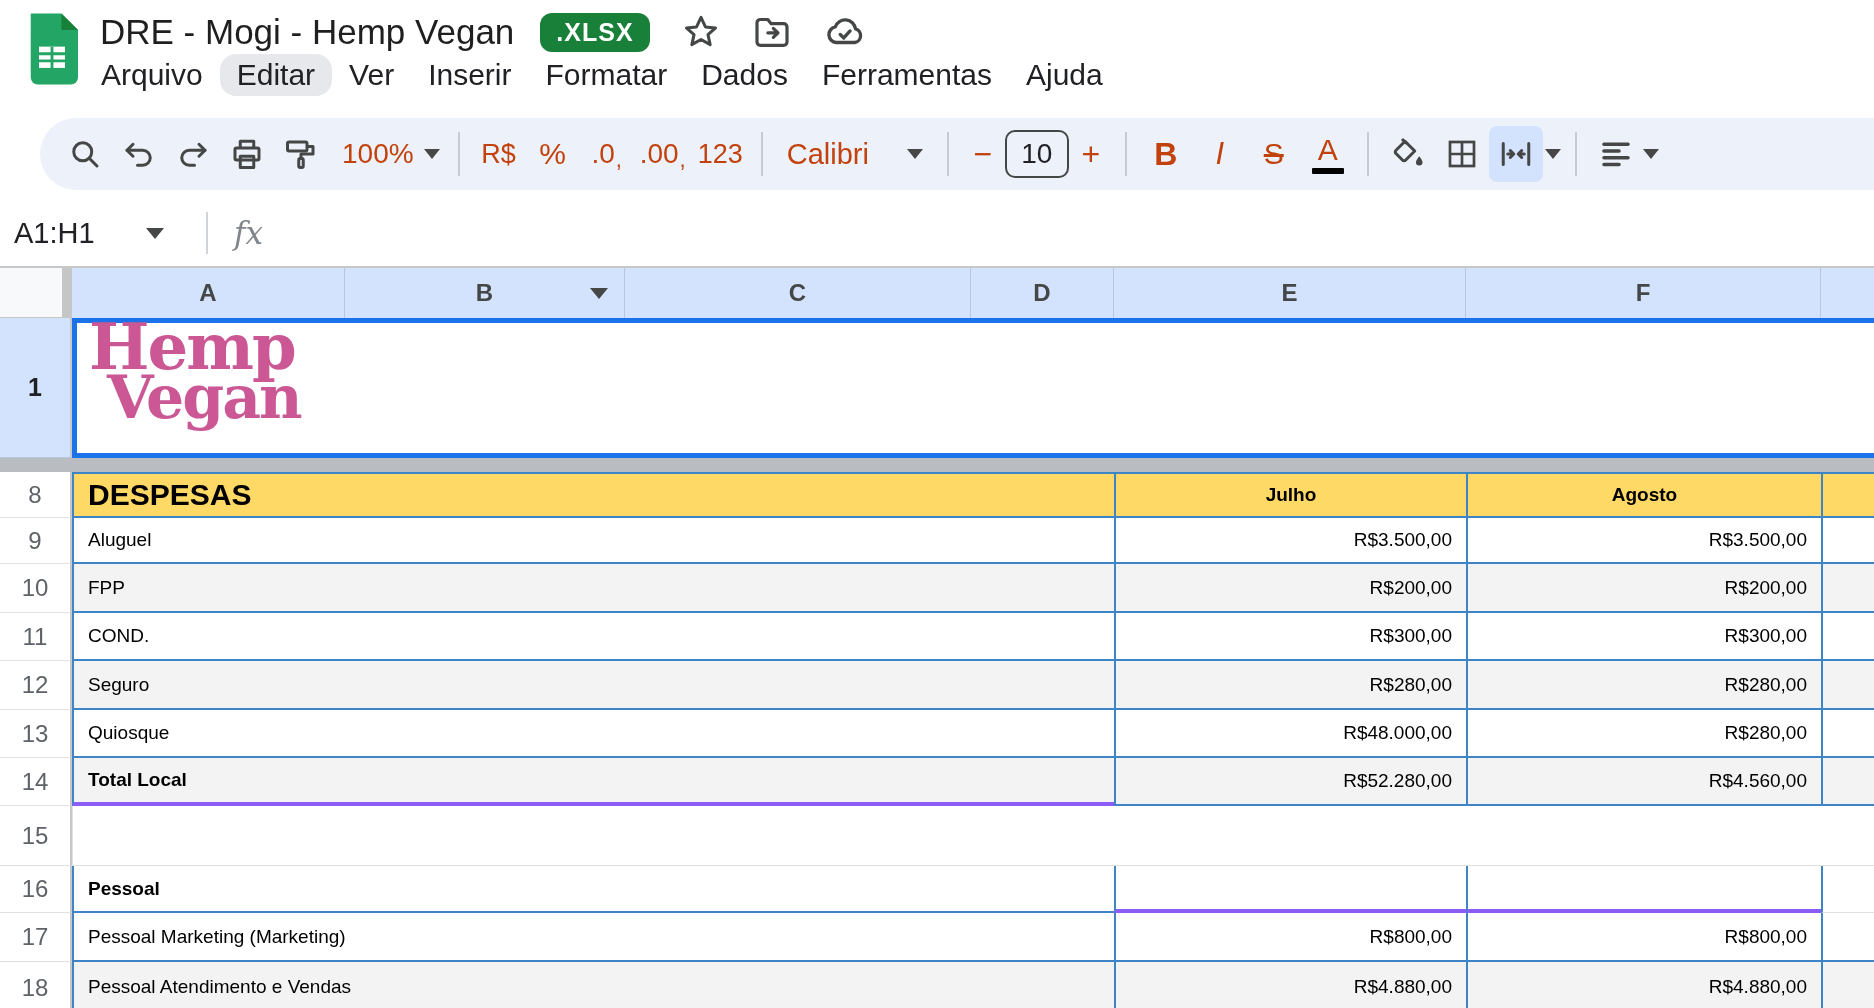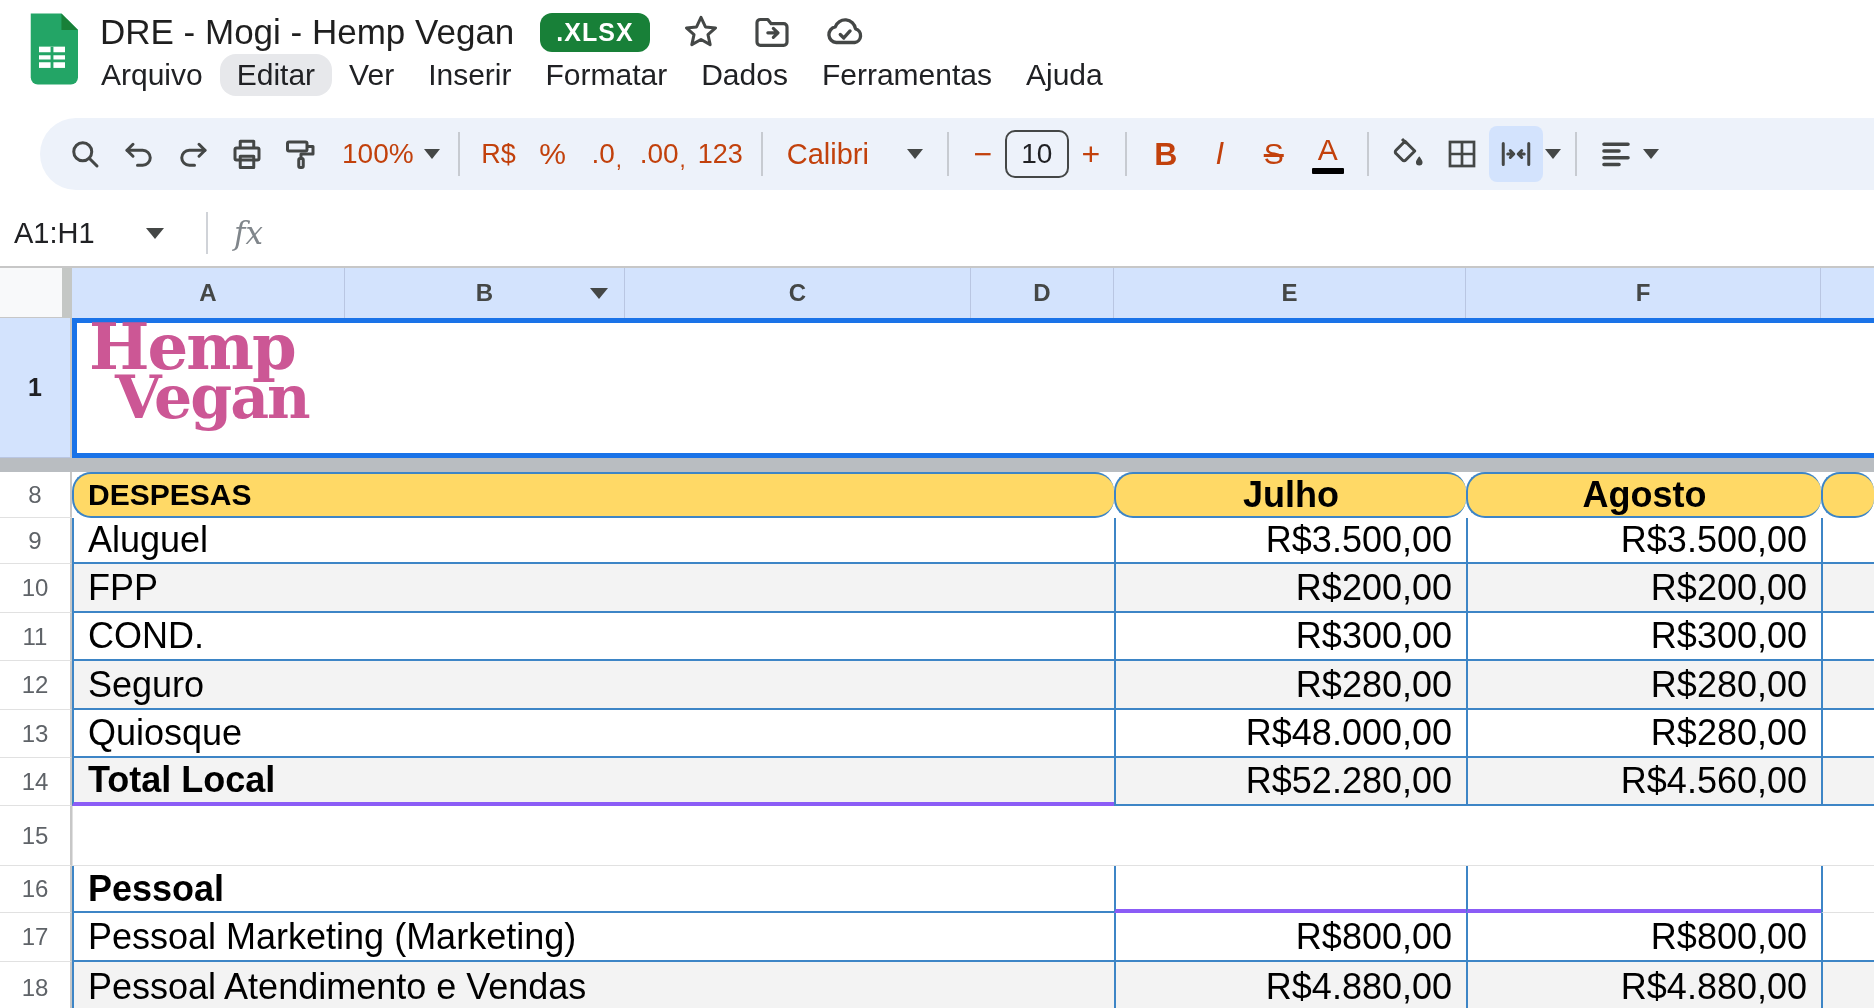--- a/index.html
+++ b/index.html
@@ -71,42 +71,42 @@
 
   #row1-gutter{position:absolute;left:0;top:50px;width:72px;height:140px;background:var(--selected-header);
     border-right:2px solid #c7c7c7;border-bottom:1px solid #b9c6e2;
     display:flex;align-items:center;justify-content:center;font-size:25px;font-weight:600;color:#202124;}
   #row1{position:absolute;left:72px;top:50px;width:1802px;height:140px;background:#fff;
     border-top:5px solid var(--accent-selection);border-bottom:5px solid var(--accent-selection);
     border-left:5px solid var(--accent-selection);}
   #logo{position:absolute;left:12px;top:-2px;color:var(--logo-pink);
     font-family:"DejaVu Serif",serif;font-weight:700;line-height:0.82;letter-spacing:-2px;}
   #logo .l1{font-size:64px;}
-  #logo .l2{font-size:60px;margin-left:26px;}
+  #logo .l2{font-size:60px;margin-left:18px;}
 
   #hiddenband{position:absolute;left:0;top:190px;width:1874px;height:14px;background:#b9bdc1;}
 
   #sheetrows{position:absolute;left:0;top:204px;width:1874px;height:536px;}
   .srow{position:absolute;left:0;width:1874px;}
   .gnum{position:absolute;left:0;top:0;bottom:0;width:72px;background:#fff;
     border-right:2px solid #c7c7c7;border-bottom:1px solid #e1e1e1;
     display:flex;align-items:center;justify-content:center;font-size:24px;color:#5f6368;}
-  .scell{position:absolute;top:0;bottom:0;font-size:36px;color:#000;display:flex;align-items:center;overflow:hidden;white-space:nowrap;}
+  .scell{position:absolute;top:0;bottom:0;font-size:19px;color:#000;display:flex;align-items:center;overflow:hidden;white-space:nowrap;}
   .c-label{left:72px;width:1042px;padding-left:14px;justify-content:flex-start;}
   .c-e{left:1114px;width:352px;padding-right:14px;justify-content:flex-end;}
   .c-f{left:1466px;width:355px;padding-right:14px;justify-content:flex-end;}
   .c-g{left:1821px;width:53px;}
   .bold{font-weight:700;}
   .center{justify-content:center;padding:0;}
   .bl{border-left:2px solid var(--table-border-blue);}
   .bb-blue{border-bottom:2px solid var(--table-border-blue);}
   .bb-black{border-bottom:4px solid #8b5cf6;}
   .bt-blue{border-top:2px solid var(--table-border-blue);}
   .bb-grid{border-bottom:1px solid #e1e1e1;}
-  .bg-yellow{background:var(--header-fill);border-radius:19px;}
+  .bg-yellow{background:var(--header-fill);}
   .bg-band{background:var(--band-fill);}
   .bg-white{background:#fff;}
 
   svg.icn{display:block;}
 </style>
 </head>
 <body>
 
 <div id="titlebar">
   <span id="sheets-logo">

